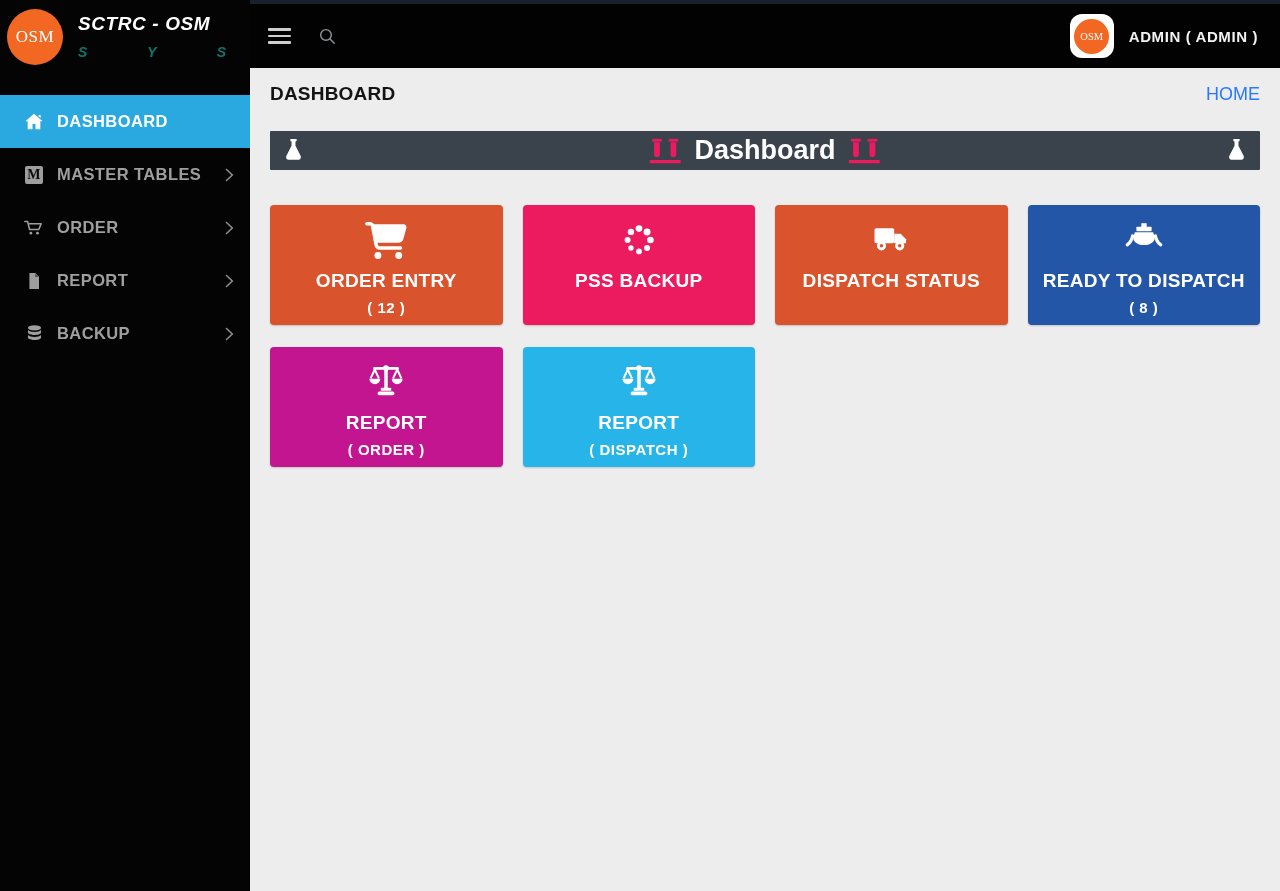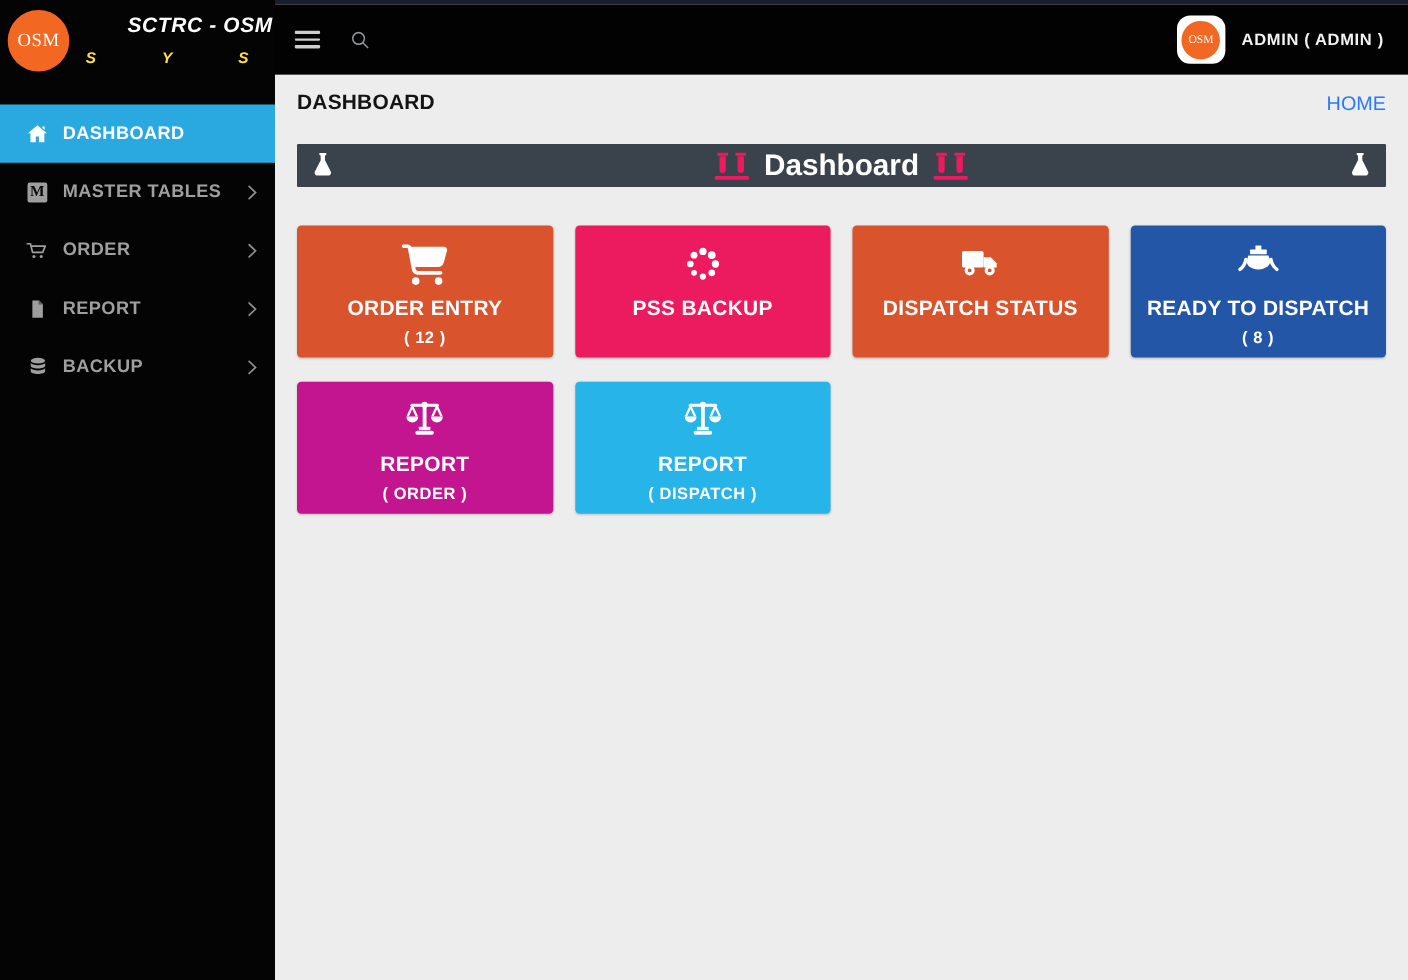--- a/index.html
+++ b/index.html
@@ -5,23 +5,23 @@
   * { margin:0; padding:0; box-sizing:border-box; }
   html,body { width:1280px; height:891px; overflow:hidden; background:#ededed;
     font-family:"Liberation Sans", sans-serif; }
 
   
   .sidebar { position:fixed; left:0; top:0; bottom:0; width:250px; background:#040404; z-index:5; }
   .brand { display:flex; align-items:flex-start; padding:9px 0 0 7px; height:93px; }
   .brand-circle { width:56px; height:56px; border-radius:50%; background:#f26722;
     display:flex; align-items:center; justify-content:center; color:#fff;
     font-family:"Liberation Serif", serif; font-size:17px; letter-spacing:.5px; flex:0 0 auto; }
-  .brand-text { margin-left:15px; padding-top:4px;text-align:center; }
+  .brand-text { margin-left:15px; padding-top:4px; }
   .brand-title { color:#fff; font-size:19px; font-weight:700; font-style:italic; letter-spacing:.6px; }
-  .brand-sub { color:#fde047; font-size:14px; font-weight:700; font-style:italic;
+  .brand-sub { color:#0f766e; font-size:14px; font-weight:700; font-style:italic;
     letter-spacing:60px; margin-top:9px; white-space:nowrap; }
   .nav { margin-top:2px; }
   .nav-item { height:53px; display:flex; align-items:center; padding:0 16px 0 21px;
     color:#9f9f9f; font-size:16.5px; font-weight:600; letter-spacing:.4px; cursor:pointer; }
   .nav-item.active { background:#2aa9e0; color:#ffffff; }
   .nav-icon { width:26px; height:24px; margin-right:10px; display:flex; align-items:center; justify-content:center; flex:0 0 auto; }
   .m-badge { width:18px; height:18px; background:#9e9e9e; border-radius:2px; display:flex;
     align-items:center; justify-content:center; font-family:"Liberation Serif", serif;
     font-weight:700; font-size:14px; color:#0a0a0a; }
   .chev { margin-left:auto; display:flex; align-items:center; }

